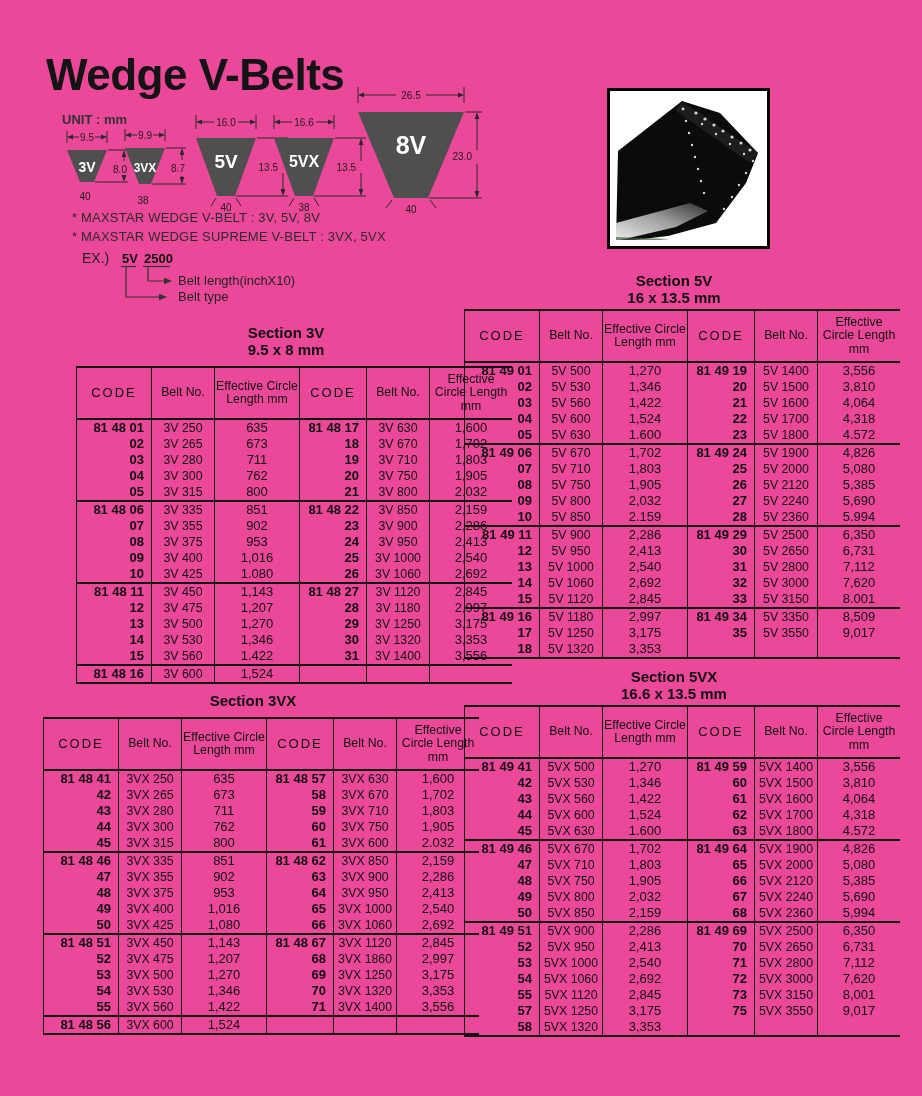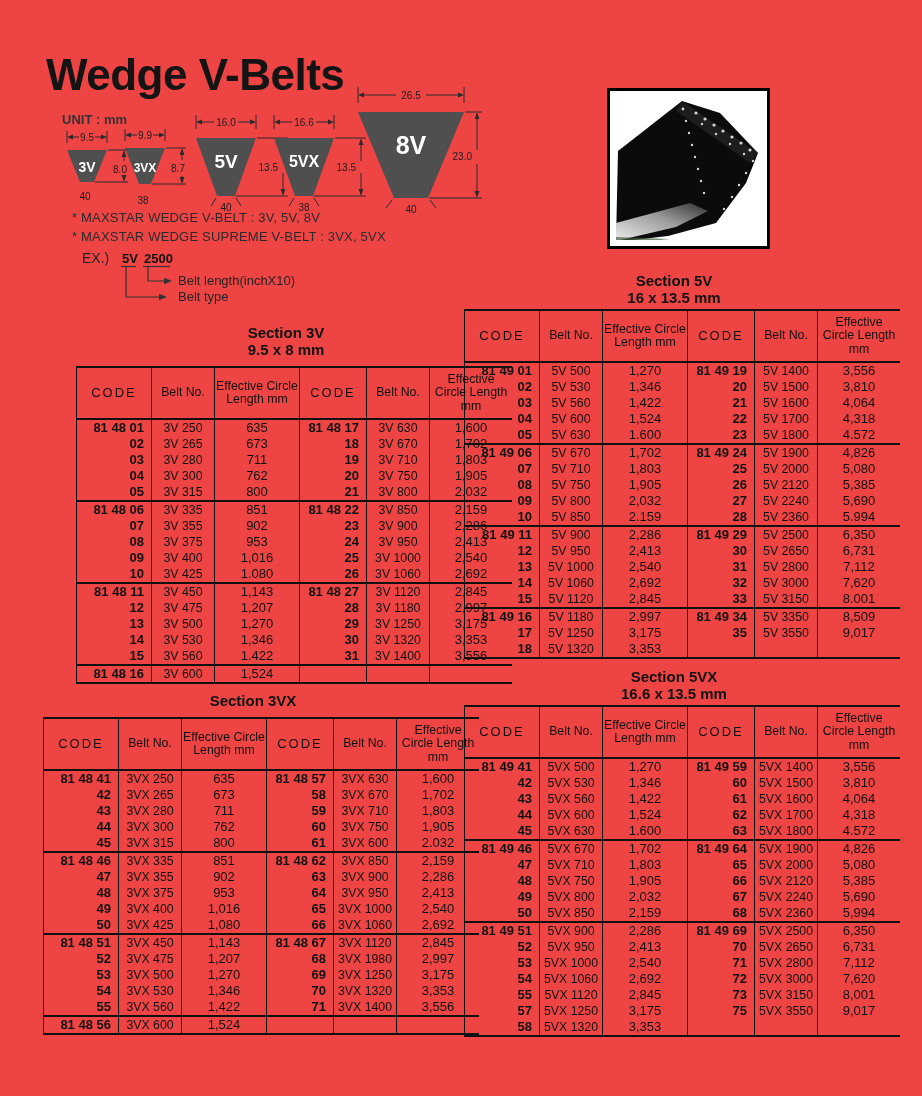--- a/index.html
+++ b/index.html
@@ -1,17 +1,17 @@
 <!DOCTYPE html>
 <html><head>
 <meta charset="utf-8">
 <style>
   html,body { margin:0; padding:0; background:#e8e8e8; }
   #page {
-    position:relative; width:922px; height:1096px; background:#ef4444;
+    position:relative; width:922px; height:1096px; background:#ec4899;
     font-family:"Liberation Sans", sans-serif; color:#1a1a1a; overflow:hidden;
     margin:0 auto;
   }
   .abs { position:absolute; }
   #main-title {
     left:46px; top:50px; margin:0; font-size:44px; font-weight:bold;
     letter-spacing:-0.5px; color:#141414;
   }
   #unit-label { left:62px; top:112px; font-size:13px; font-weight:bold; color:#333; }
   .note { left:72px; font-size:13px; color:#2b2b2b; letter-spacing:0.2px; white-space:nowrap; }
@@ -657,21 +657,21 @@
             <td class="c2">1,143</td>
             <td class="c3">81 48 67</td>
             <td class="c4">3VX 1120</td>
             <td class="c5">2,845</td>
           </tr>
           <tr>
             <td class="c0">52</td>
             <td class="c1">3VX 475</td>
             <td class="c2">1,207</td>
             <td class="c3">68</td>
-            <td class="c4">3VX 1980</td>
+            <td class="c4">3VX 1860</td>
             <td class="c5">2,997</td>
           </tr>
           <tr>
             <td class="c0">53</td>
             <td class="c1">3VX 500</td>
             <td class="c2">1,270</td>
             <td class="c3">69</td>
             <td class="c4">3VX 1250</td>
             <td class="c5">3,175</td>
           </tr>

